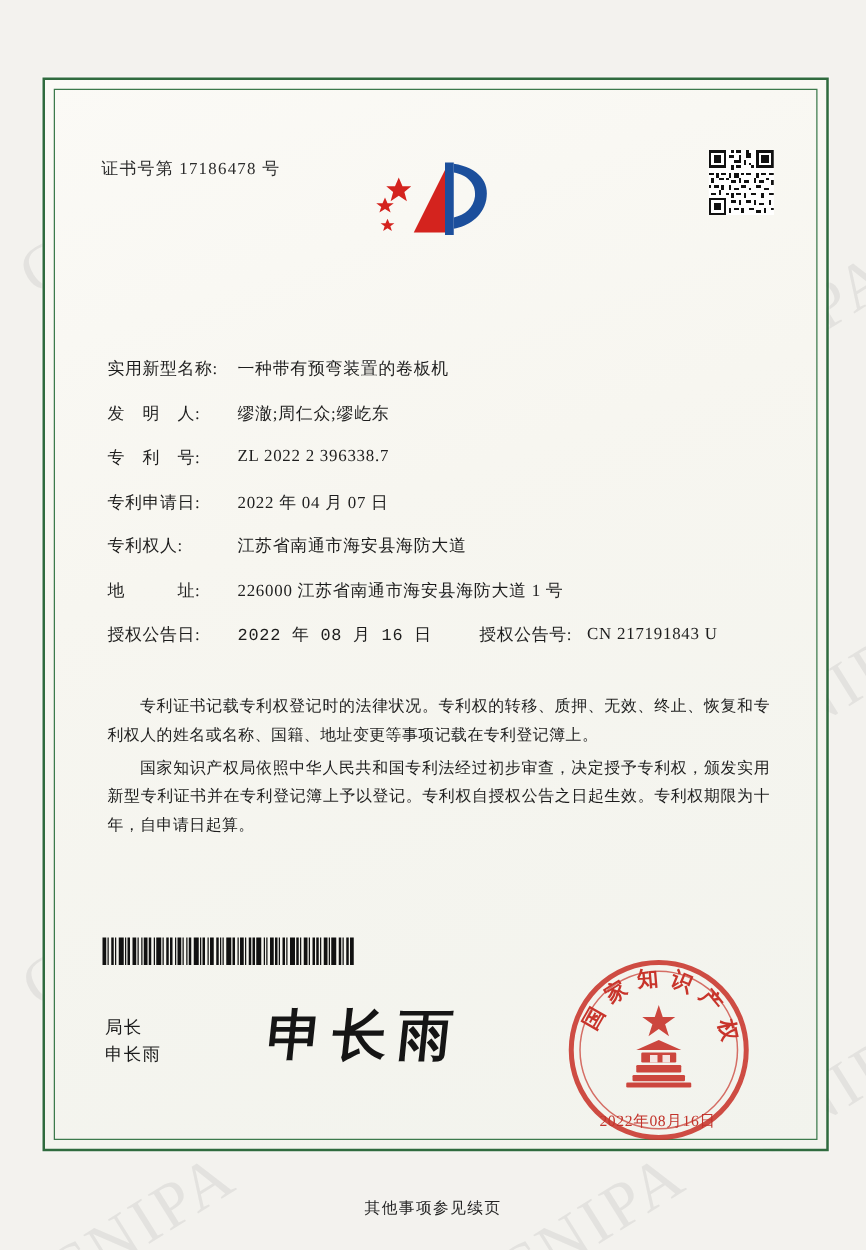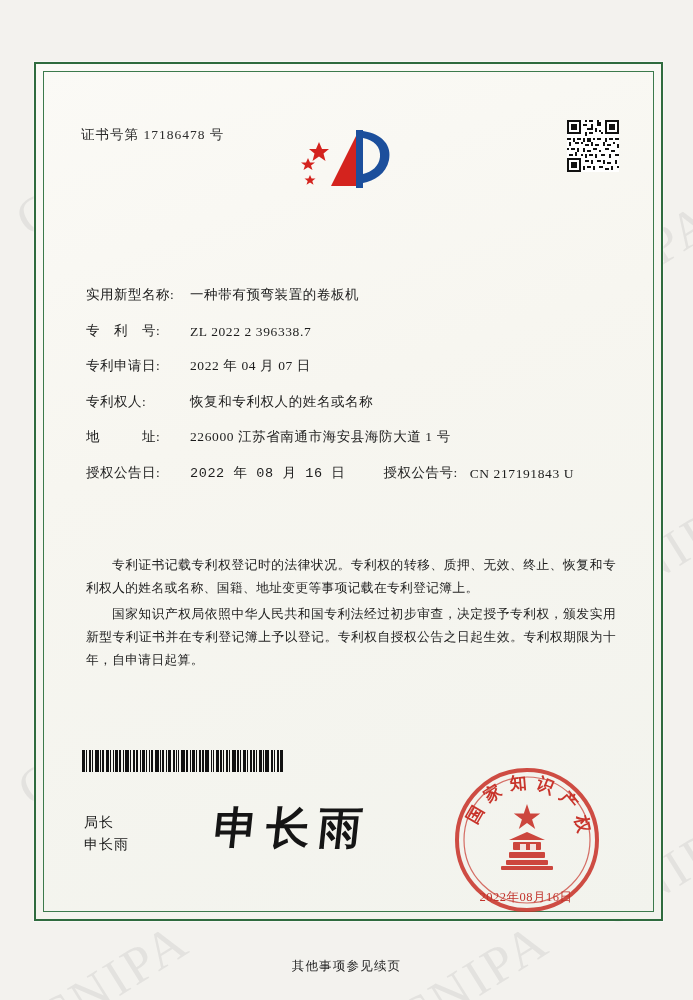--- a/index.html
+++ b/index.html
@@ -122,21 +122,21 @@
 
   
   .fields {
     position: absolute;
     left: 50px;
     top: 222px;
     right: 40px;
   }
   .frow {
     display: flex;
-    align-items: flex-end;
+    align-items: flex-start;
     margin-bottom: 17.5px;
     font-size: 13.5px;
     color: #1d1d1d;
   }
   .flabel {
     width: 104px;
     flex: 0 0 104px;
     letter-spacing: 0.5px;
     white-space: nowrap;
   }
@@ -374,30 +374,34 @@
         </svg>
       </div>
 
 
       <div class="fields">
         <div class="frow">
           <div class="flabel">实用新型名称:</div>
           <div class="fvalue">一种带有预弯装置的卷板机</div>
         </div>
         <div class="frow">
+          <div class="flabel">发　明　人:</div>
+          <div class="fvalue">缪澈;周仁众;缪屹东</div>
+        </div>
+        <div class="frow">
           <div class="flabel">专　利　号:</div>
           <div class="fvalue">ZL 2022 2 396338.7</div>
         </div>
         <div class="frow">
           <div class="flabel">专利申请日:</div>
           <div class="fvalue">2022 年 04 月 07 日</div>
         </div>
         <div class="frow">
           <div class="flabel">专利权人:</div>
-          <div class="fvalue">恢复和专利权人的姓名或名称</div>
+          <div class="fvalue">江苏省南通市海安县海防大道</div>
         </div>
         <div class="frow">
           <div class="flabel">地　　　址:</div>
           <div class="fvalue">226000 江苏省南通市海安县海防大道 1 号</div>
         </div>
         <div class="frow dual">
           <div class="flabel">授权公告日:</div>
           <div class="fvalue">2022 年 08 月 16 日</div>
           <div class="flabel2">授权公告号:</div>
           <div class="fvalue2">CN 217191843 U</div>

